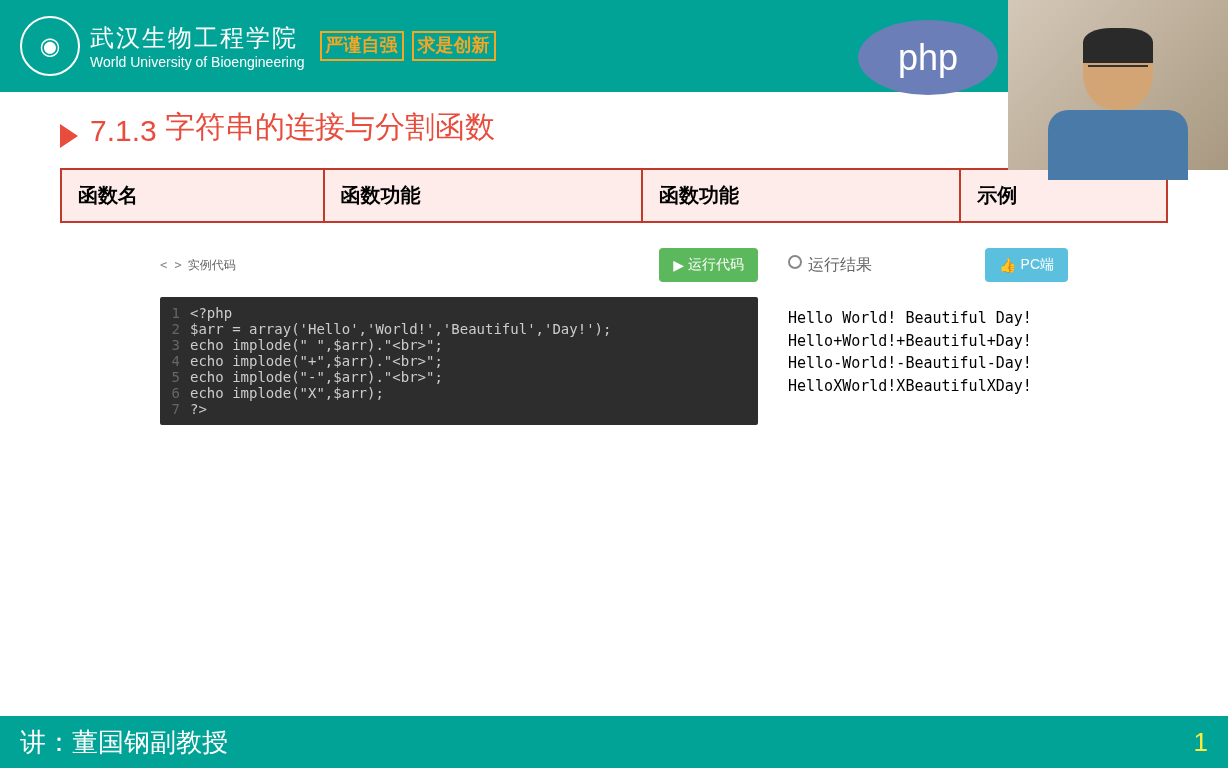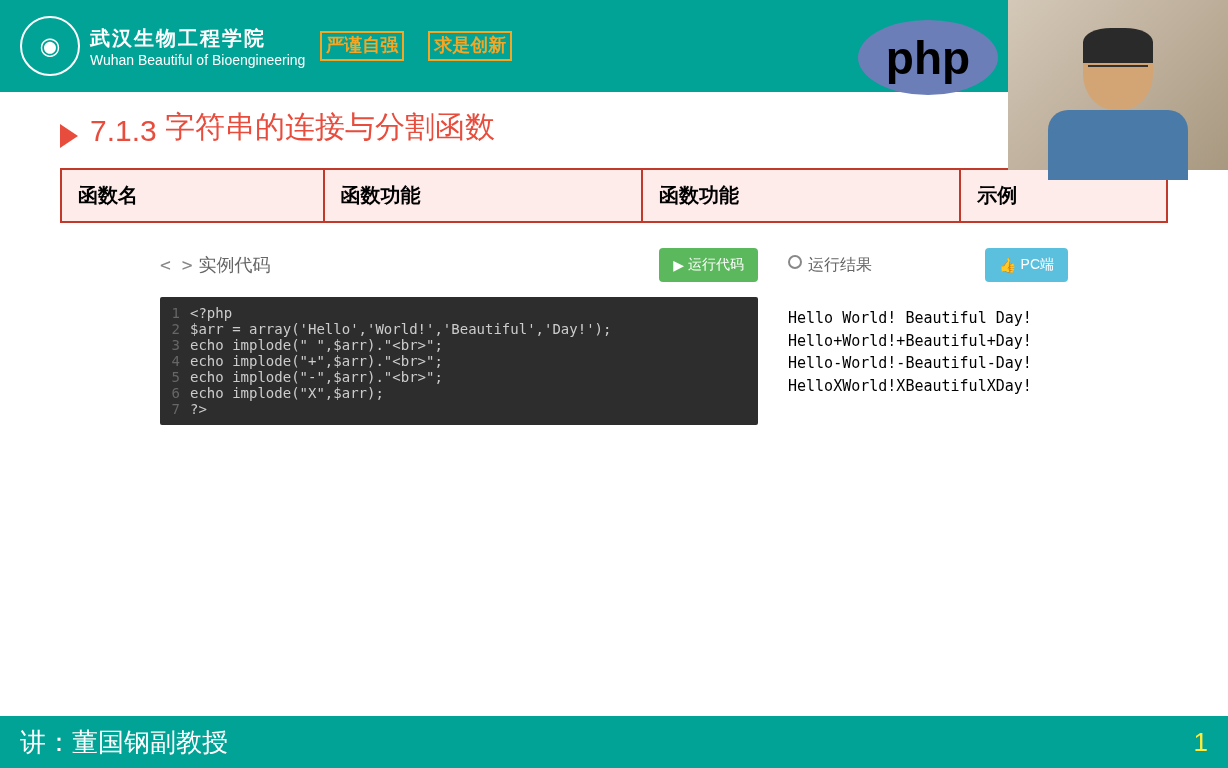--- a/index.html
+++ b/index.html
@@ -2,47 +2,47 @@
 <html><head>
 <meta charset="utf-8">
 <style>
 * { margin: 0; padding: 0; box-sizing: border-box; }
 body { width: 1228px; height: 768px; font-family: "Microsoft YaHei", Arial, sans-serif; background: #fff; overflow: hidden; position: relative; }
 
 .header-bar { height: 92px; background: #00a396; display: flex; align-items: center; padding: 0 20px; position: relative; }
 .uni-logo-area { display: flex; align-items: center; color: #fff; }
 .uni-seal { width: 60px; height: 60px; border-radius: 50%; border: 2px solid #fff; margin-right: 10px; display: flex; align-items: center; justify-content: center; font-size: 24px; }
 .uni-text { display: flex; flex-direction: column; }
-.uni-cn { font-size: 20px; font-weight: bold; font-family: cursive, "STKaiti"; letter-spacing: 2px; }
+.uni-cn { font-size: 24px; font-weight: normal; font-family: cursive, "STKaiti"; letter-spacing: 2px; }
 .uni-en { font-size: 14px; }
-.motto-boxes { display: flex; gap: 24px; margin-left: 15px; }
+.motto-boxes { display: flex; gap: 8px; margin-left: 15px; }
 .motto-box { border: 2px solid #f5a623; color: #f5a623; font-weight: bold; font-size: 18px; padding: 2px 4px; text-align: center; line-height: 1.2; }
 
-.php-logo { position: absolute; right: 230px; top: 20px; width: 140px; height: 75px; background: #6c7eb7; border-radius: 50%; display: flex; align-items: center; justify-content: center; color: #000000; font-size: 46px; font-weight: bold; z-index: 5; }
+.php-logo { position: absolute; right: 230px; top: 20px; width: 140px; height: 75px; background: #6c7eb7; border-radius: 50%; display: flex; align-items: center; justify-content: center; color: #ffffff; font-size: 36px; font-weight: normal; z-index: 5; }
 
 .webcam { position: absolute; right: 0; top: 0; width: 220px; height: 170px; background: linear-gradient(135deg, #d4c8b8 0%, #a89880 100%); z-index: 10; }
 .webcam-person { position: absolute; bottom: 0; left: 50%; transform: translateX(-50%); width: 140px; height: 150px; }
 .webcam-head { width: 70px; height: 80px; background: #d4a574; border-radius: 40% 40% 45% 45%; margin: 10px auto 0; position: relative; }
 .webcam-hair { width: 70px; height: 35px; background: #2a2a2a; border-radius: 40% 40% 0 0; position: absolute; top: -2px; }
 .webcam-body { width: 140px; height: 70px; background: #4a7ba8; border-radius: 20px 20px 0 0; }
 .glasses { position: absolute; top: 35px; left: 5px; width: 60px; height: 15px; border-top: 2px solid #333; }
 
 .content { padding: 15px 60px; }
 .section-title { display: flex; align-items: flex-end; font-size: 30px; color: #e74c3c; margin-bottom: 20px; }
 .section-title .triangle { width: 0; height: 0; border-top: 12px solid transparent; border-bottom: 12px solid transparent; border-left: 18px solid #e74c3c; margin-right: 12px; }
 
 table.func-table { width: 100%; border-collapse: collapse; margin-bottom: 25px; }
 table.func-table th, table.func-table td { border: 2px solid #c0392b; padding: 12px 16px; text-align: left; font-size: 20px; vertical-align: top; }
 table.func-table th { background: #fdecea; font-weight: bold; }
 .underline-red { border-bottom: 2px solid #c0392b; display: inline-block; padding-bottom: 2px; }
 
 .code-section { display: flex; gap: 30px; margin-top: 10px; padding: 0 100px; }
 .code-left { flex: 1; }
 .code-header { display: flex; justify-content: space-between; align-items: center; margin-bottom: 15px; }
-.code-label { color: #666; font-size: 18px; }
+.code-label { color: #666; font-size: 12px; }
 .code-bracket { color: #888; font-family: monospace; margin-right: 6px; }
 .btn-run { background: #5cb85c; color: #fff; border: none; padding: 8px 14px; border-radius: 4px; font-size: 14px; display: flex; align-items: center; gap: 4px; }
 .btn-pc { background: #5bc0de; color: #fff; border: none; padding: 8px 14px; border-radius: 4px; font-size: 14px; display: flex; align-items: center; gap: 4px; }
 
 .code-editor { background: #2d2d2d; color: #ccc; font-family: Consolas, monospace; font-size: 14px; padding: 8px 0; border-radius: 2px; }
 .code-line { display: flex; }
 .line-num { width: 30px; text-align: right; color: #666; padding-right: 10px; user-select: none; }
 .code-text { flex: 1; white-space: pre; }
 
 .result-area { flex: 0 0 280px; }
@@ -57,21 +57,21 @@
 .footer-qq { margin-left: 340px; }
 </style>
 </head>
 <body>
 
 <div class="header-bar">
   <div class="uni-logo-area">
     <div class="uni-seal">◉</div>
     <div class="uni-text">
       <div class="uni-cn">武汉生物工程学院</div>
-      <div class="uni-en">Wuhan Beautiful of Bioengineering</div>
+      <div class="uni-en">World University of Bioengineering</div>
     </div>
   </div>
   <div class="motto-boxes">
     <div class="motto-box"><span>严谨自强</span></div>
     <div class="motto-box"><span>求是创新</span></div>
   </div>
 </div>
 
 <div class="php-logo">php</div>
 

